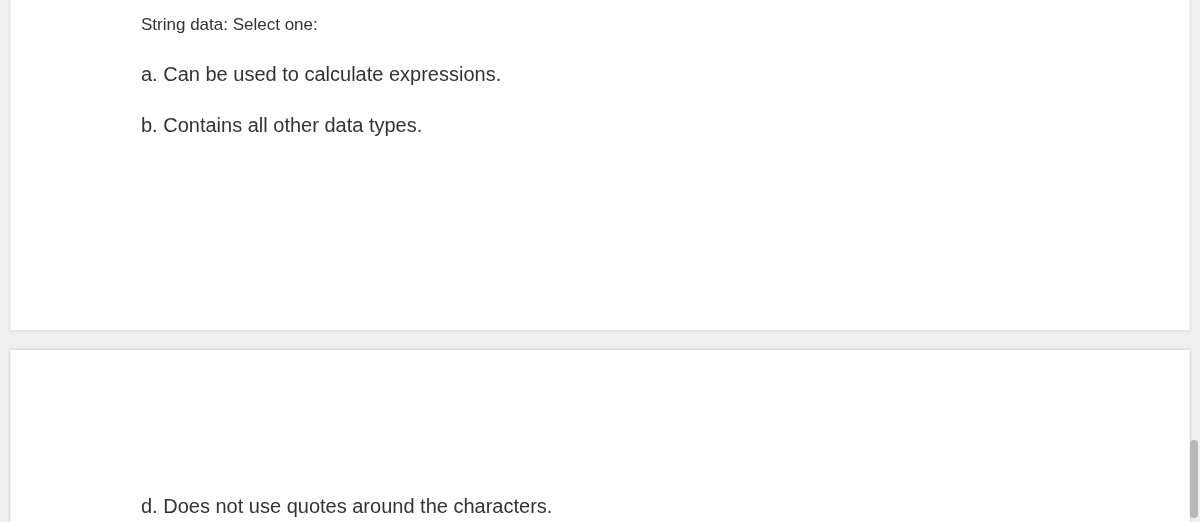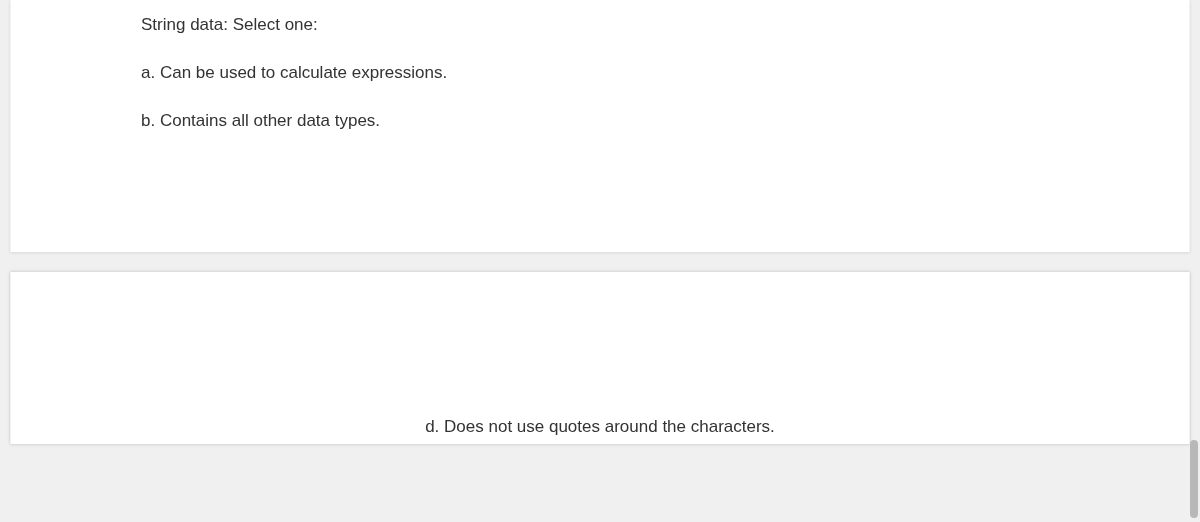--- a/index.html
+++ b/index.html
@@ -12,43 +12,42 @@
       background: #f0f0f0;
       width: 1200px;
       height: 522px;
       overflow: hidden;
       position: relative;
     }
     .page-1 {
       background: #ffffff;
       margin: 0 10px 0 10px;
       padding: 15px 130px 7px 130px;
-      height: 252px;
+      height: 330px;
       box-shadow: 0 1px 3px rgba(0,0,0,0.1);
       border-left: 1px solid rgba(0,0,0,0.05);
       border-right: 1px solid rgba(0,0,0,0.05);
     }
     .page-2 {
       background: #ffffff;
       margin: 20px 10px 0 10px;
       padding: 145px 130px 0 130px;
       height: 172px;
       box-shadow: 0 -1px 3px rgba(0,0,0,0.1), 0 1px 3px rgba(0,0,0,0.1);
       border-left: 1px solid rgba(0,0,0,0.05);
       border-right: 1px solid rgba(0,0,0,0.05);
-      text-align: center;
     }
     .question-prompt {
       font-size: 17px;
       color: #333333;
       margin-bottom: 28px;
       font-weight: 400;
     }
     .option {
-      font-size: 17px;
+      font-size: 20px;
       color: #333333;
       margin-bottom: 28px;
       font-weight: 400;
     }
     .scrollbar {
       position: absolute;
       right: 2px;
       top: 440px;
       width: 8px;
       height: 78px;

